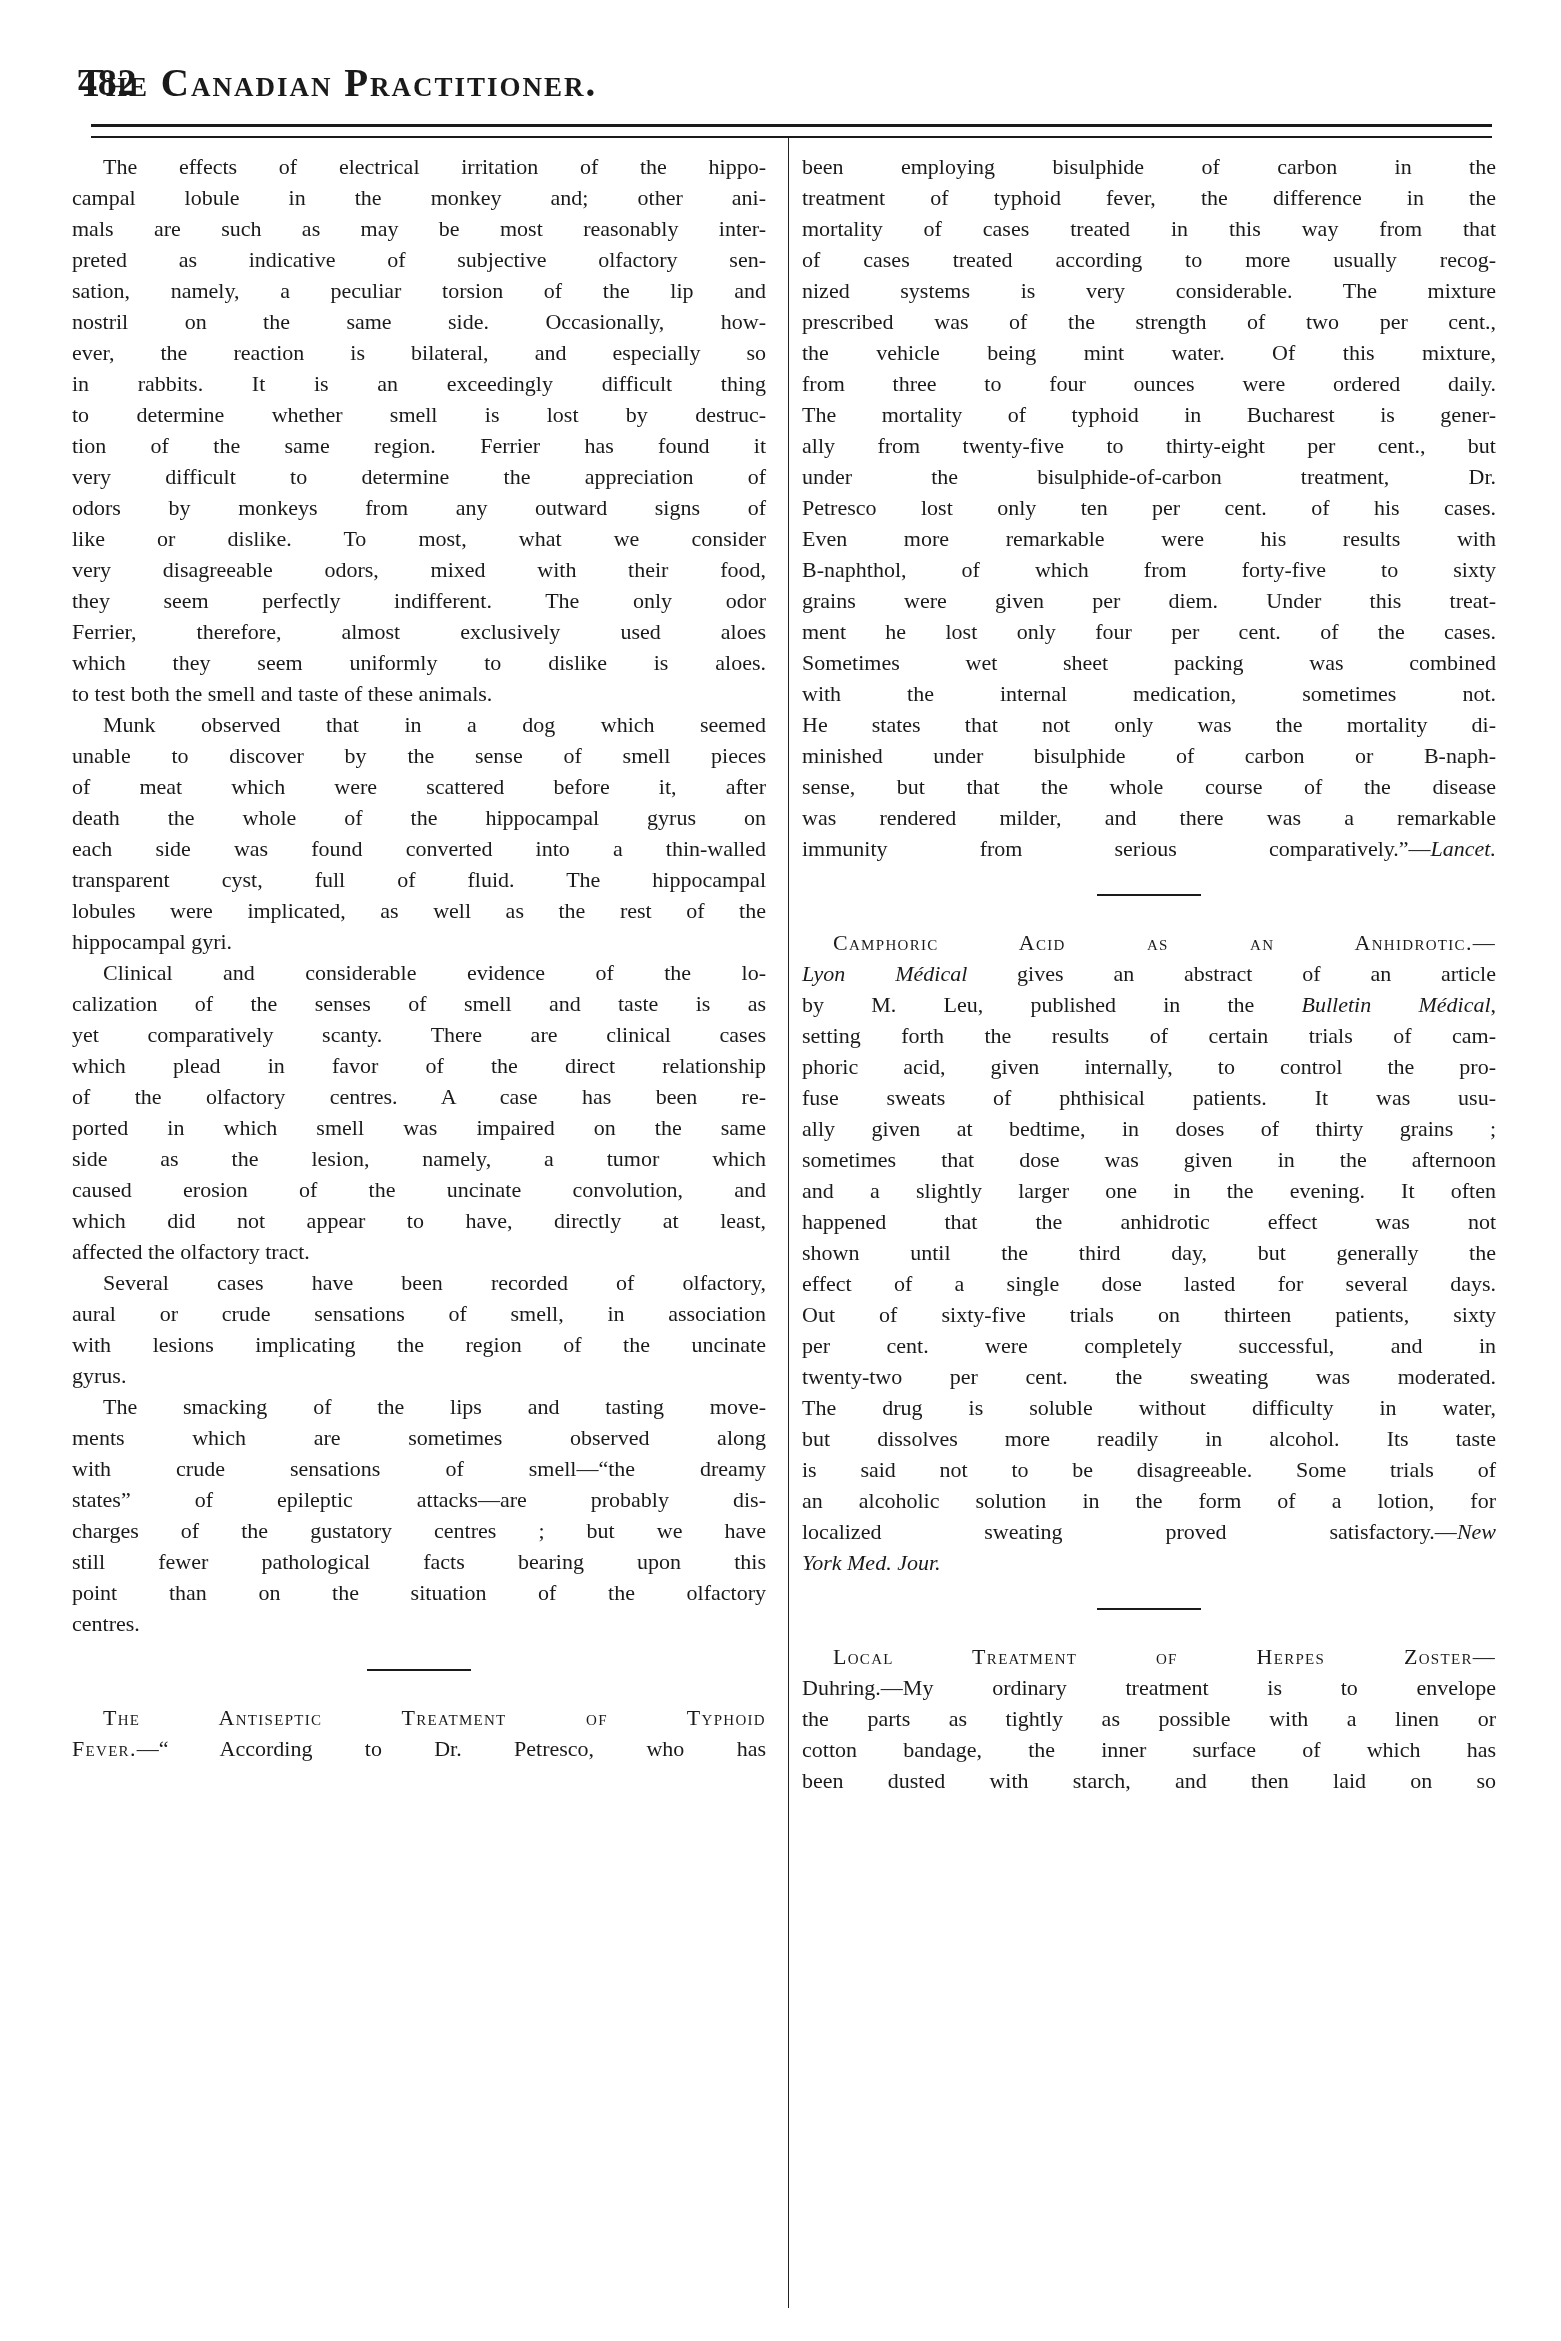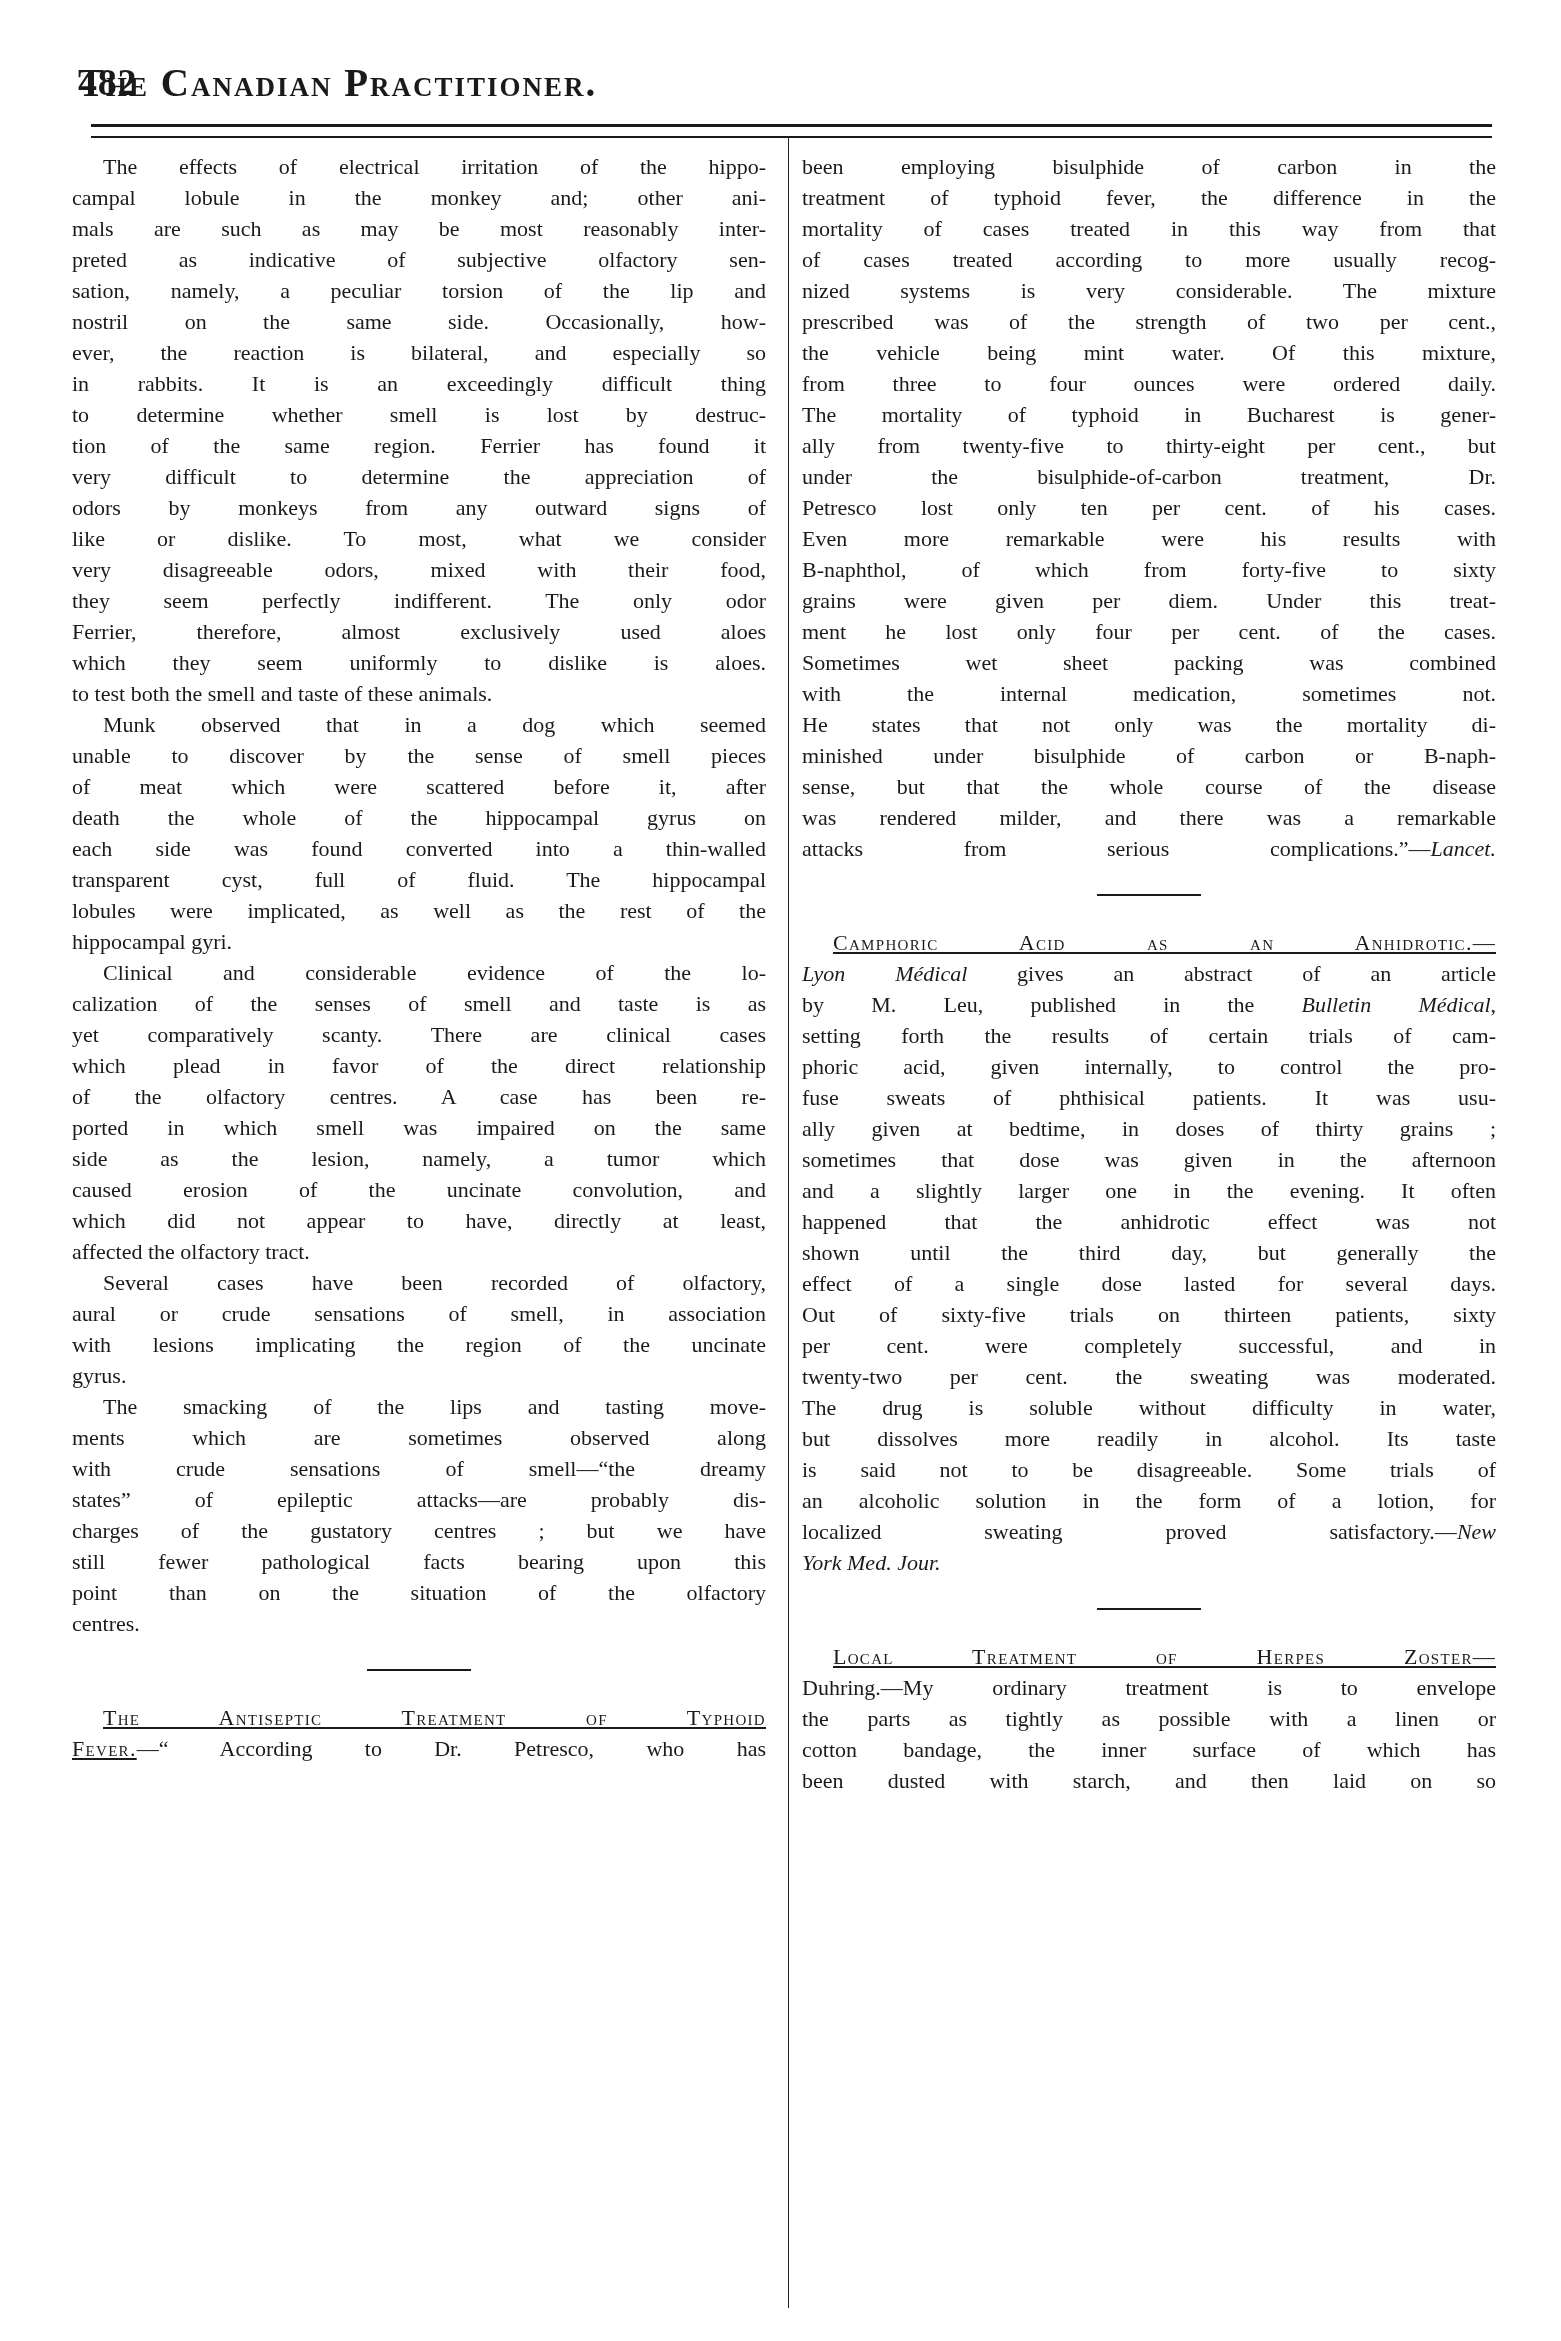--- a/index.html
+++ b/index.html
@@ -12,21 +12,21 @@
   .rule { position:absolute; left:91px; width:1401px; height:2.6px; background:#1a1a1a; }
   .rule.r1 { top:124px; } .rule.r2 { top:136px; height:2px; }
   .col-divider { position:absolute; left:788px; top:138px; width:1.3px; height:2170px; background:#222; }
   .col { position:absolute; top:151px; width:694px; font-size:22px; line-height:31px;
          text-align:justify; hyphens:manual; }
   .col.left { left:72px; }
   .col.right { left:802px; }
   .line { display:block; white-space:nowrap; text-align:justify; text-align-last:justify; height:31px; }
   .line.last { text-align-last:left; }
   .line.indent { padding-left:31px; }
-  .sc { font-variant:small-caps; letter-spacing:1.3px;text-decoration:underline; }
+  .sc { font-variant:small-caps; letter-spacing:1.3px; }
   .it { font-style:italic; }
   .sep { display:block; height:63px; position:relative; }
   .sep::after { content:""; position:absolute; left:50%; top:30px; width:104px; margin-left:-52px;
                 height:2px; background:#1a1a1a; }
 </style>
 </head>
 <body>
 
 <div class="header">
   <div class="page-num">482</div>
@@ -105,21 +105,21 @@
     <span class="line">Even more remarkable were his results with</span>
     <span class="line">B-naphthol, of which from forty-five to sixty</span>
     <span class="line">grains were given per diem. Under this treat-</span>
     <span class="line">ment he lost only four per cent. of the cases.</span>
     <span class="line">Sometimes wet sheet packing was combined</span>
     <span class="line">with the internal medication, sometimes not.</span>
     <span class="line">He states that not only was the mortality di-</span>
     <span class="line">minished under bisulphide of carbon or B-naph-</span>
     <span class="line">sense, but that the whole course of the disease</span>
     <span class="line">was rendered milder, and there was a remarkable</span>
-    <span class="line"><span>attacks from serious complications.”—</span><span class="it">Lancet.</span></span>
+    <span class="line"><span>immunity from serious comparatively.”—</span><span class="it">Lancet.</span></span>
     <span class="sep"></span>
     <span class="line indent sc">Camphoric Acid as an Anhidrotic.—</span>
     <span class="line"><span class="it">Lyon Médical</span><span> gives an abstract of an article</span></span>
     <span class="line"><span>by M. Leu, published in the </span><span class="it">Bulletin Médical</span><span>,</span></span>
     <span class="line">setting forth the results of certain trials of cam-</span>
     <span class="line">phoric acid, given internally, to control the pro-</span>
     <span class="line">fuse sweats of phthisical patients. It was usu-</span>
     <span class="line">ally given at bedtime, in doses of thirty grains ;</span>
     <span class="line">sometimes that dose was given in the afternoon</span>
     <span class="line">and a slightly larger one in the evening. It often</span>

